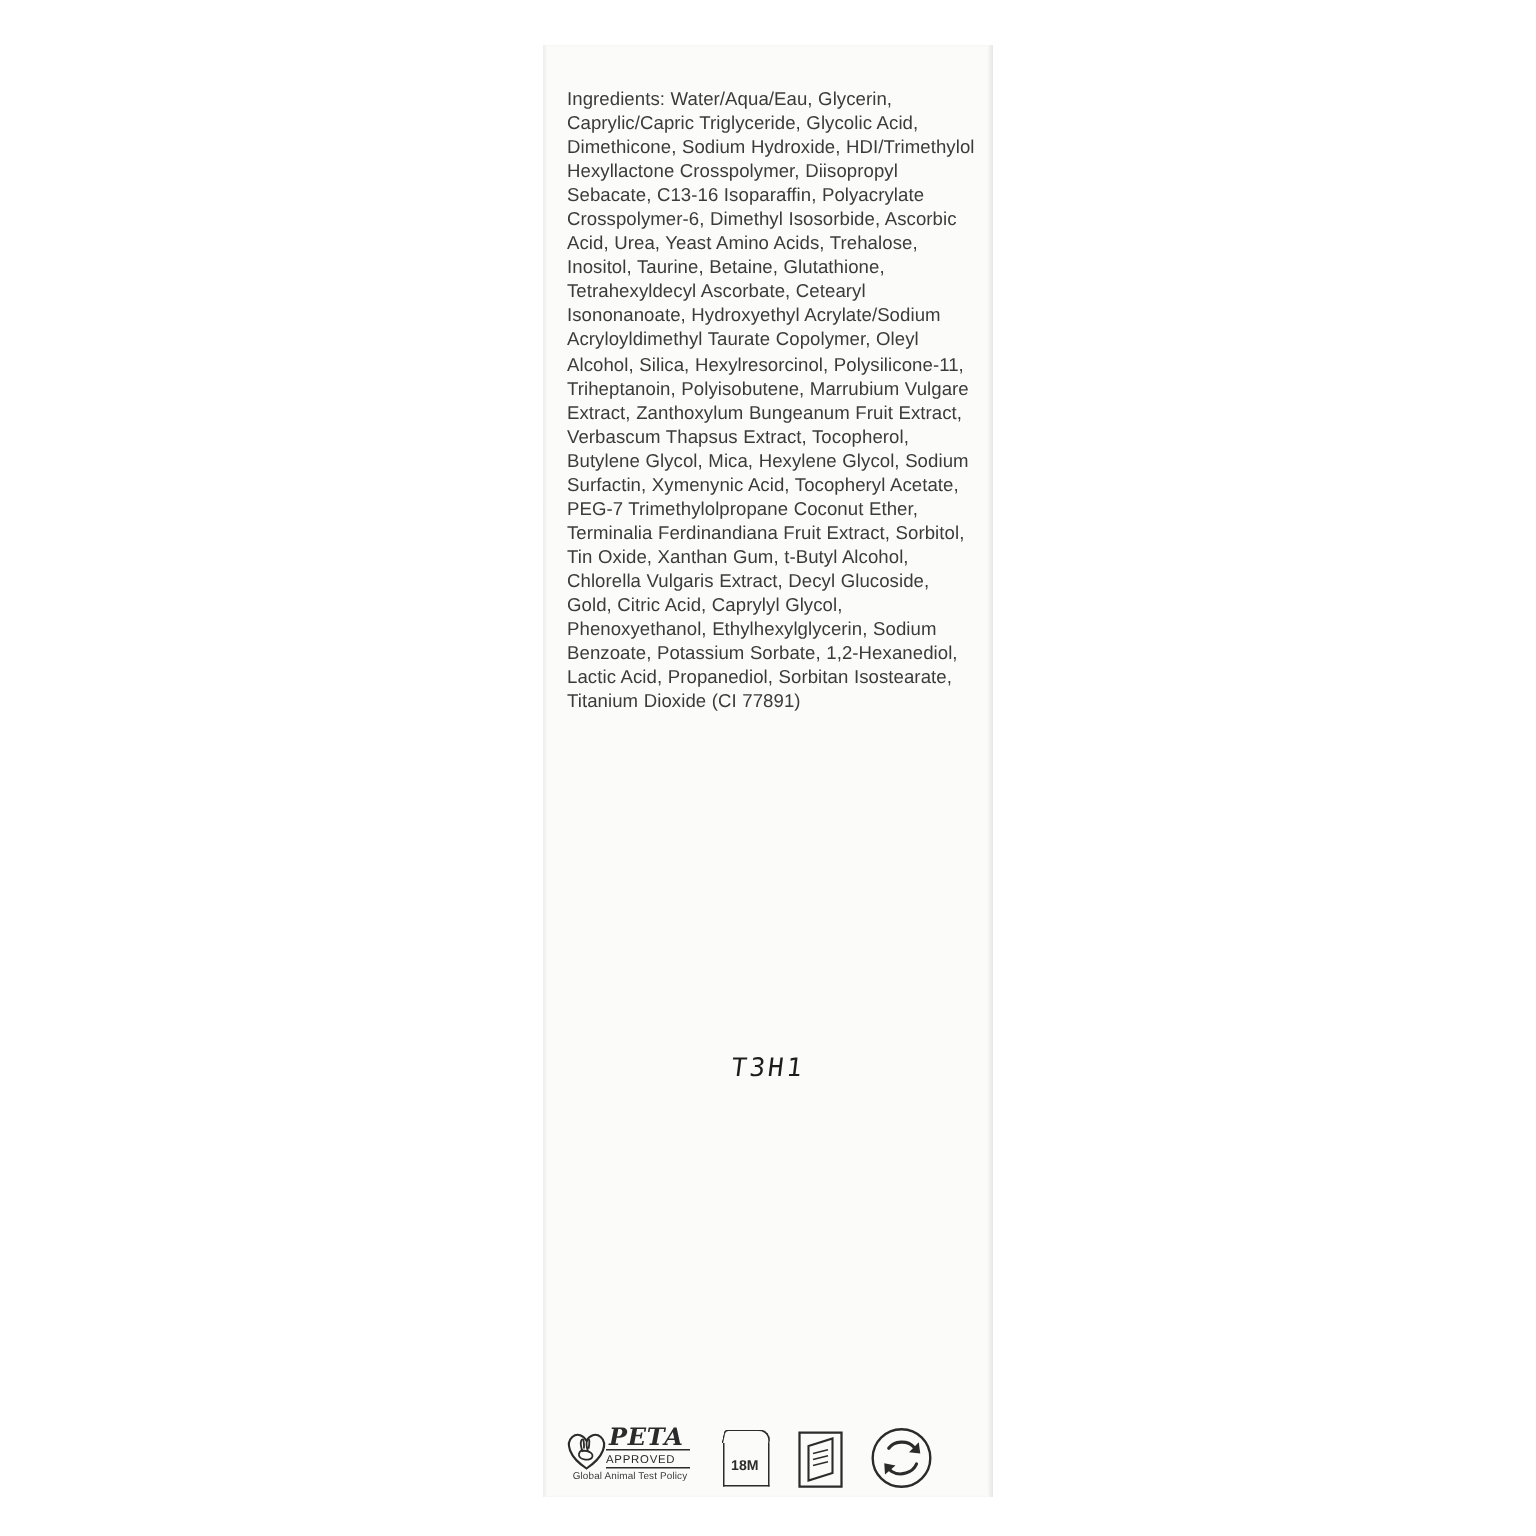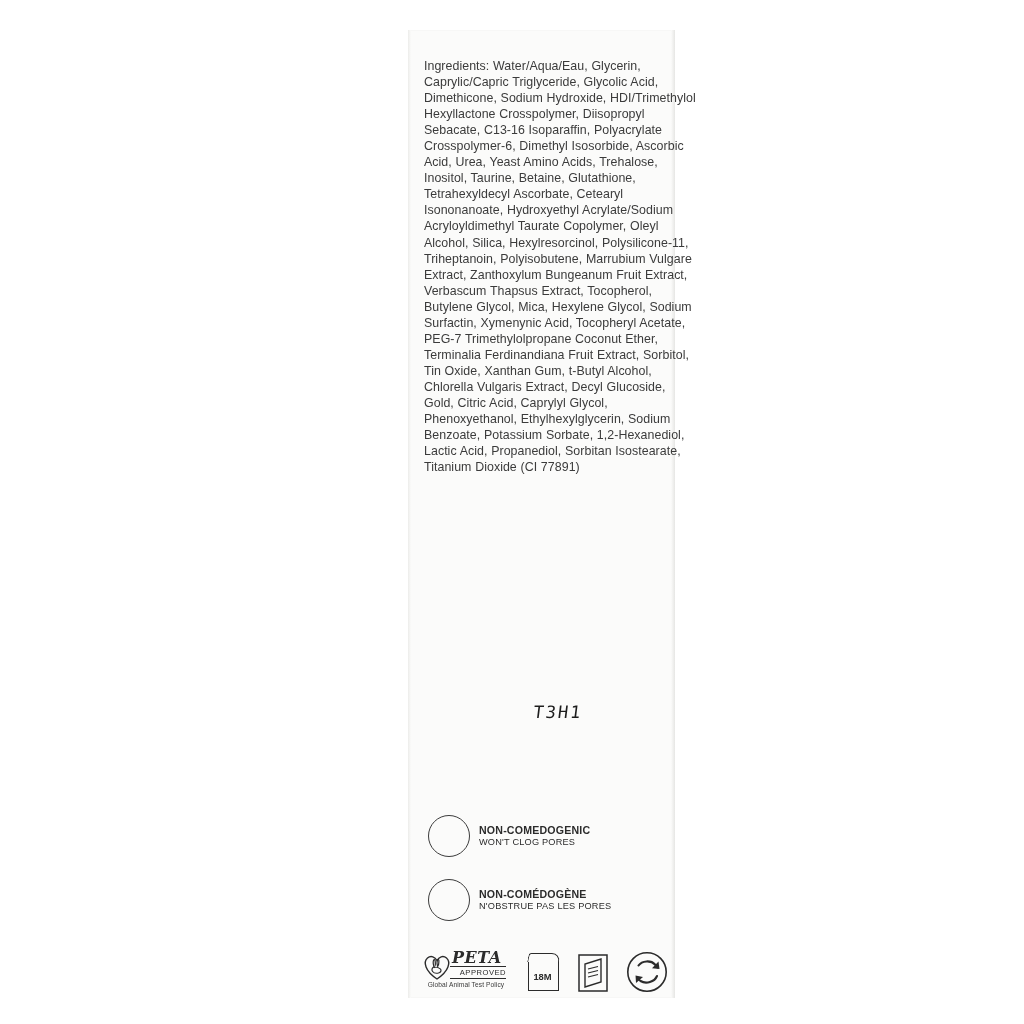--- a/index.html
+++ b/index.html
@@ -19,25 +19,24 @@
     width: 1024px;
     height: 1024px;
     background: #ffffff;
   }
 
   
   .panel {
     position: absolute;
     left: 362px;
     top: 30px;
-    width: 267px;
+    width: 300px;
     height: 968px;
     background: #fbfbfa;
     box-shadow: inset 0 0 0 1px rgba(0,0,0,0.015);
-    margin-left: 46px;
   }
   .panel-edge-left {
     position: absolute;
     left: 0;
     top: 0;
     width: 3px;
     height: 100%;
     background: linear-gradient(to right, #ececea, #fbfbfa);
   }
   .panel-edge-right {
@@ -143,21 +142,21 @@
     font-weight: bold;
     font-size: 16px;
     color: #2b2b2b;
     letter-spacing: 0.5px;
   }
   .peta-approved {
     position: absolute;
     left: 28px;
     top: 19px;
     width: 56px;
-    text-align: right;
+    text-align: left;
     font-size: 7.6px;
     color: #2b2b2b;
     border-top: 1px solid #2b2b2b;
     border-bottom: 1px solid #2b2b2b;
     padding: 1px 0 1px 0;
     letter-spacing: 0.5px;
   }
   .peta-policy {
     position: absolute;
     left: 0px;
@@ -229,35 +228,21 @@
     <div class="panel-edge-left"></div>
     <div class="panel-edge-right"></div>
 
     <div class="ingredients">
       <span class="label">Ingredients:</span>
       <span>Water/Aqua/Eau, Glycerin, Caprylic/Capric Triglyceride, Glycolic Acid, Dimethicone, Sodium Hydroxide, HDI/Trimethylol Hexyllactone Crosspolymer, Diisopropyl Sebacate, C13-16 Isoparaffin, Polyacrylate Crosspolymer-6, Dimethyl Isosorbide, Ascorbic Acid, Urea, Yeast Amino Acids, Trehalose, Inositol, Taurine, Betaine, Glutathione, Tetrahexyldecyl Ascorbate, Cetearyl Isononanoate, Hydroxyethyl Acrylate/Sodium Acryloyldimethyl Taurate Copolymer, Oleyl Alcohol, Silica, Hexylresorcinol, Polysilicone-11, Triheptanoin, Polyisobutene, Marrubium Vulgare Extract, Zanthoxylum Bungeanum Fruit Extract, Verbascum Thapsus Extract, Tocopherol, Butylene Glycol, Mica, Hexylene Glycol, Sodium Surfactin, Xymenynic Acid, Tocopheryl Acetate, PEG-7 Trimethylolpropane Coconut Ether, Terminalia Ferdinandiana Fruit Extract, Sorbitol, Tin Oxide, Xanthan Gum, t-Butyl Alcohol, Chlorella Vulgaris Extract, Decyl Glucoside, Gold, Citric Acid, Caprylyl Glycol, Phenoxyethanol, Ethylhexylglycerin, Sodium Benzoate, Potassium Sorbate, 1,2-Hexanediol, Lactic Acid, Propanediol, Sorbitan Isostearate, Titanium Dioxide (CI 77891)</span>
     </div>
 
     <div class="batch-code">T3H1</div>
 
-    <div class="claim claim-1">
-      <div class="claim-circle"></div>
-      <div class="claim-text">
-        <div class="claim-title">NON-COMEDOGENIC</div>
-        <div class="claim-sub">WON'T CLOG PORES</div>
-      </div>
-    </div>
-
-    <div class="claim claim-2">
-      <div class="claim-circle"></div>
-      <div class="claim-text">
-        <div class="claim-title">NON-COMÉDOGÈNE</div>
-        <div class="claim-sub">N'OBSTRUE PAS LES PORES</div>
-      </div>
-    </div>
+
 
     <div class="icon-row">
 
       <div class="icon-item peta">
         <svg width="30" height="32" viewBox="0 0 30 32" style="position:absolute;left:0;top:2px;">
           <path d="M15 30 C 3 22, 1 13, 5.5 9 C 9 6, 13 8, 15 11.5 C 17 8, 21 6, 24.5 9 C 29 13, 27 22, 15 30 Z" fill="none" stroke="#2b2b2b" stroke-width="1.4"></path>
           <path d="M12.5 19 c -1.2 -3 -1.6 -6 -1 -7.6 c .5 -1.3 1.4 -1 1.6 .3 c .2 1.4 .3 3.4 .2 5" fill="none" stroke="#2b2b2b" stroke-width="1.2"></path>
           <path d="M16 18.6 c -1.0 -3 -1.2 -6 -.5 -7.4 c .6 -1.2 1.4 -.7 1.4 .6 c 0 1.4 -.2 3.3 -.5 4.9" fill="none" stroke="#2b2b2b" stroke-width="1.2"></path>
           <path d="M11.5 18 c 2.6 0 5 .4 6.5 1.6 c 1.6 1.3 1.3 3.4 -.8 4.1 c -2.3 .8 -5.4 .3 -6.6 -1.2 c -1.1 -1.4 -.8 -3.3 .9 -4.5 Z" fill="none" stroke="#2b2b2b" stroke-width="1.2"></path>
         </svg>

